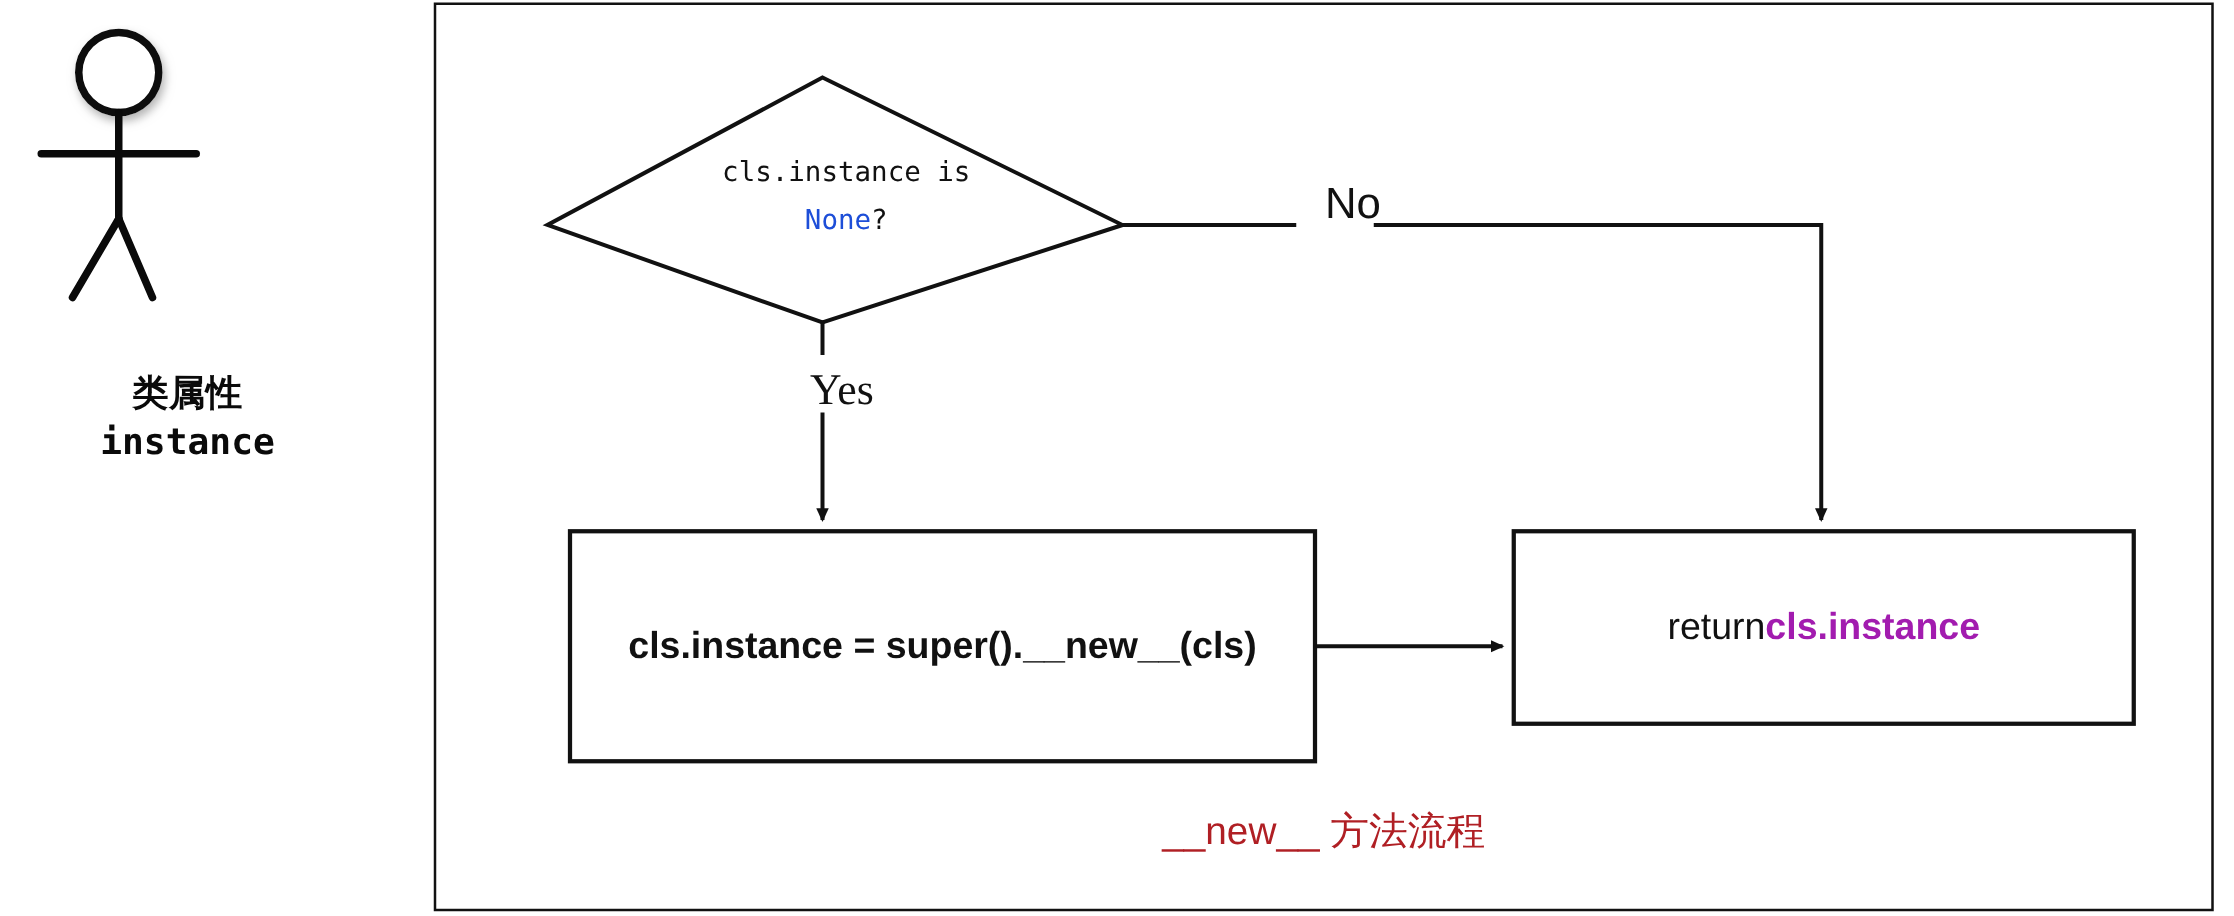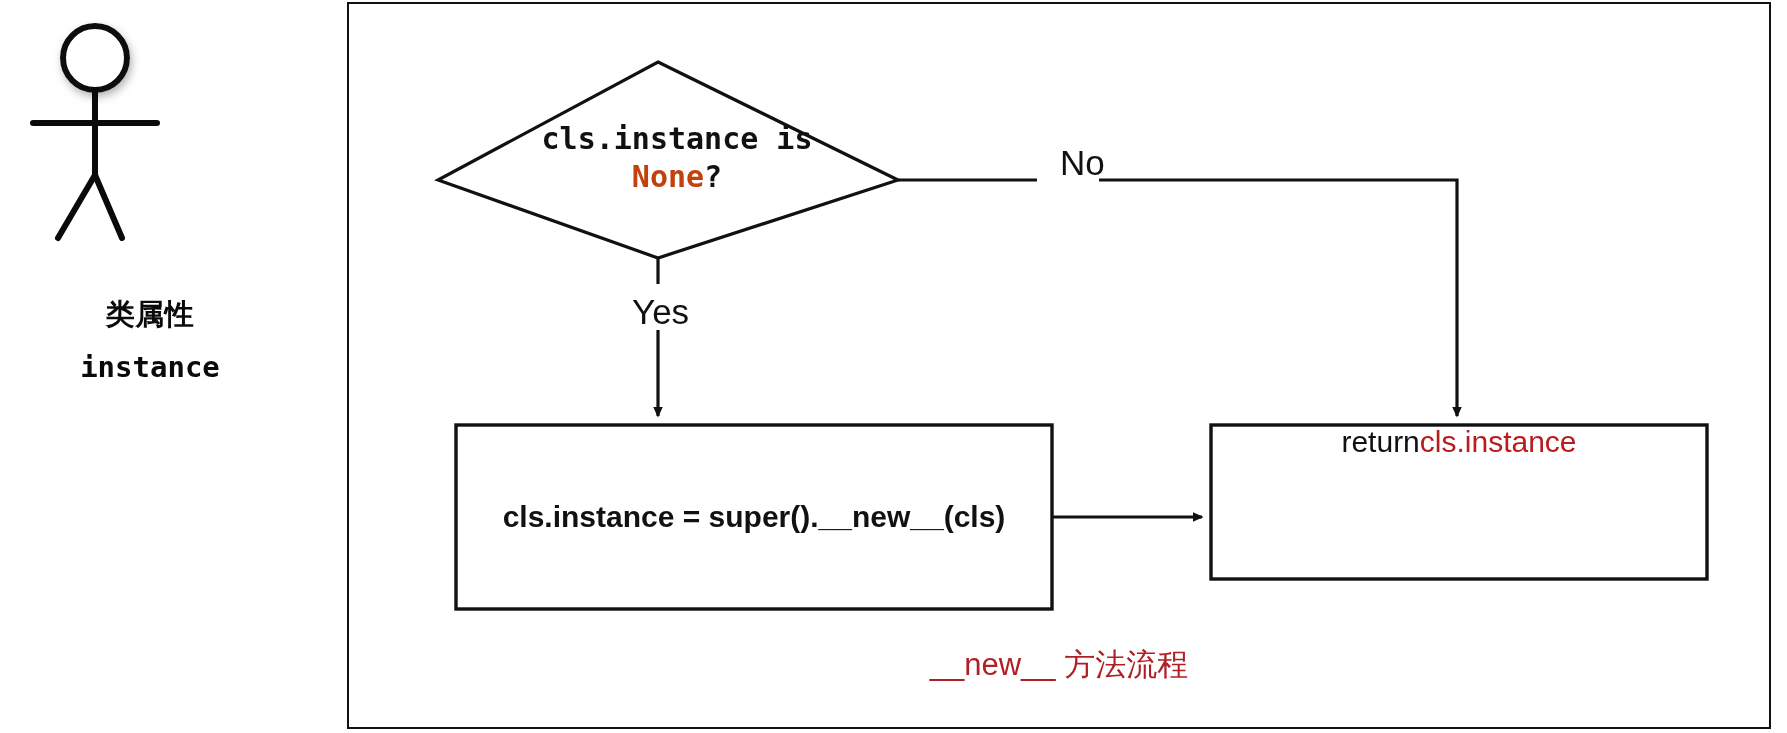--- a/index.html
+++ b/index.html
@@ -49,21 +49,21 @@
     color: #0a0a0a;
     letter-spacing: 0.5px;
     margin-top: 28px;
   }
   .actor-caption .mono {
     display: block;
     font-family: "DejaVu Sans Mono", "Liberation Mono", monospace;
     font-weight: 700;
     font-size: 29px;
     color: #0a0a0a;
-    margin-top: 16px;
+    margin-top: 2px;
   }
 
   
   .panel {
     position: absolute;
     left: 347px;
     top: 2px;
     width: 1424px;
     height: 727px;
     border: 2px solid #111111;
@@ -82,60 +82,59 @@
     position: absolute;
     white-space: nowrap;
   }
 
   .diamond-text {
     left: 452px;
     top: 120px;
     width: 450px;
     text-align: center;
     font-family: "DejaVu Sans Mono", "Liberation Mono", monospace;
-    font-size: 30px;
+    font-size: 22px;
     line-height: 38px;
     color: #111111;
-    font-weight: bold;
-  }
-  .diamond-text .none { color: #c2410c; }
+  }
+  .diamond-text .none { color: #1d4ed8; }
 
   .edge-label {
     font-family: "Liberation Sans", sans-serif;
     font-size: 35px;
     color: #111111;
   }
   .lbl-no  { left: 1060px; top: 143px; }
-  .lbl-yes { left: 632px;  top: 292px; }
+  .lbl-yes { left: 648px;  top: 292px; font-family: Liberation Serif, serif; }
 
   .box-text {
     font-family: "Liberation Sans", sans-serif;
     font-size: 30px;
     color: #111111;
   }
-  .box-text .red { color: #b91c1c; }
+  .box-text .red { color: #a21caf; font-weight: bold; }
 
   .left-box-text {
     left: 456px;
     top: 425px;
     width: 596px;
     height: 184px;
     display: flex;
     align-items: center;
     justify-content: center;
     white-space: nowrap;
     font-weight: bold;
   }
   .right-box-text {
     left: 1211px;
     top: 425px;
     width: 496px;
     height: 154px;
     display: flex;
-    align-items: flex-start;
+    align-items: center;
     justify-content: center;
     white-space: nowrap;
   }
 
   .caption {
     left: 347px;
     top: 644px;
     width: 1424px;
     text-align: center;
     color: #b01f24;

